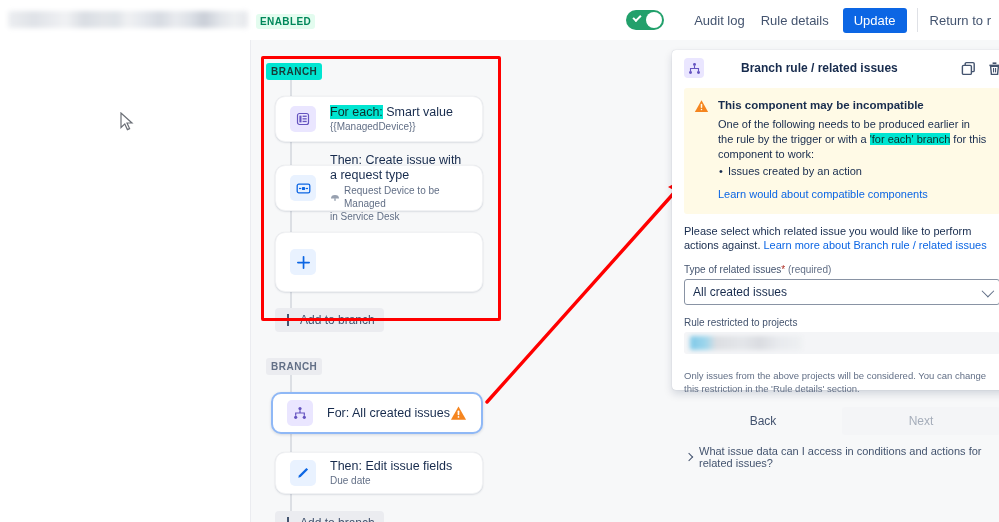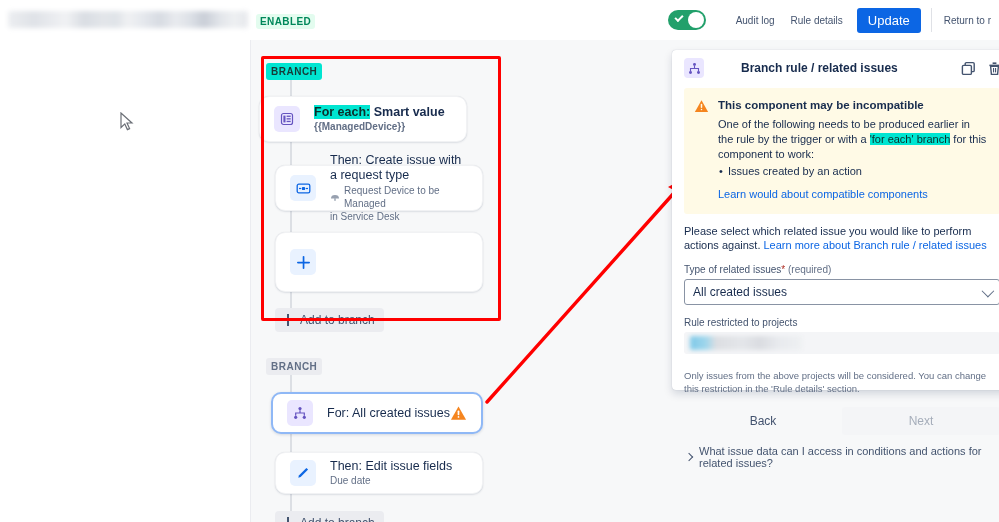--- a/index.html
+++ b/index.html
@@ -47,21 +47,21 @@
   .toggle .knob {
     position: absolute; right: 2px; top: 2px; width: 16px; height: 16px;
     border-radius: 50%; background: #ffffff;
   }
   .toggle .tick {
     position: absolute; left: 7px; top: 5px; width: 8px; height: 5px;
     border-left: 2px solid #ffffff; border-bottom: 2px solid #ffffff;
     transform: rotate(-45deg);
   }
   .tb-link {
-    font-size: 10px; color: #44546f; padding: 6px 8px; border-radius: 3px;
+    font-size: 13px; color: #44546f; padding: 6px 8px; border-radius: 3px;
     cursor: pointer; white-space: nowrap;
   }
   .tb-primary {
     font-size: 13px; color: #ffffff; background: #0c66e4;
     padding: 5px 11px; border-radius: 3px; margin: 0 6px; cursor: pointer;
     white-space: nowrap;
   }
   .tb-divider { width: 1px; height: 24px; background: #dfe1e6; margin: 0 4px; }
 
   
@@ -251,21 +251,21 @@
 
   <div class="canvas">
 
     <div class="branch-tag hl" style="left:15px; top:23px;">BRANCH</div>
 
     <div class="rail" style="left:39px; top:40px; height:26px;"></div>
     <div class="rail" style="left:39px; top:101px; height:41px;"></div>
     <div class="rail" style="left:39px; top:171px; height:41px;"></div>
     <div class="rail" style="left:39px; top:252px; height:18px;"></div>
 
-    <div class="card" style="left:8px; top:56px; width:208px; height:46px;font-weight:bold;">
+    <div class="card" style="left:24px; top:56px; width:208px; height:46px;">
       <div class="card-ico ico-purple">
         <svg width="14" height="14" viewBox="0 0 14 14">
           <rect x="1.5" y="1.5" width="11" height="11" rx="2" fill="none" stroke="#6554c0" stroke-width="1.2"></rect>
           <rect x="3.4" y="3.6" width="2.1" height="6.8" fill="#6554c0"></rect>
           <rect x="6.6" y="3.6" width="4.1" height="1.3" fill="#6554c0"></rect>
           <rect x="6.6" y="6.2" width="4.1" height="1.3" fill="#6554c0"></rect>
           <rect x="6.6" y="8.8" width="4.1" height="1.3" fill="#6554c0"></rect>
         </svg>
       </div>
       <div class="card-body">

